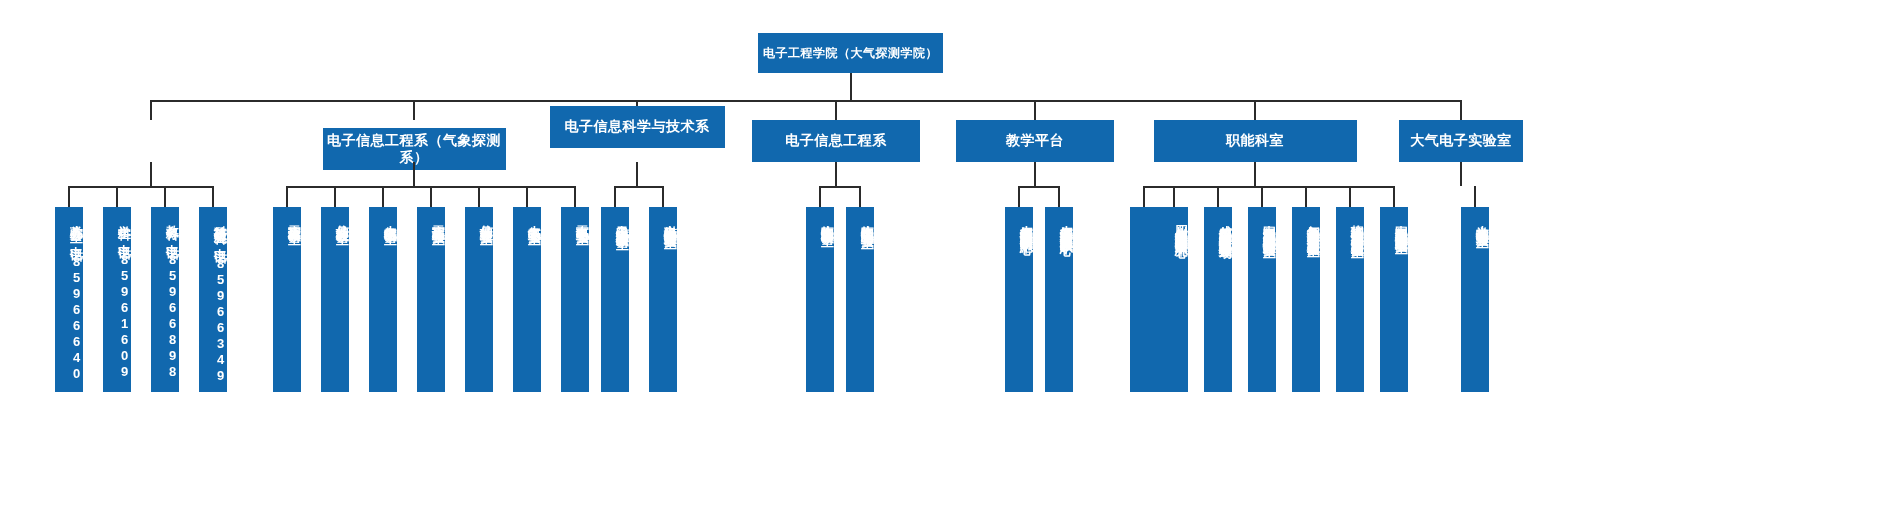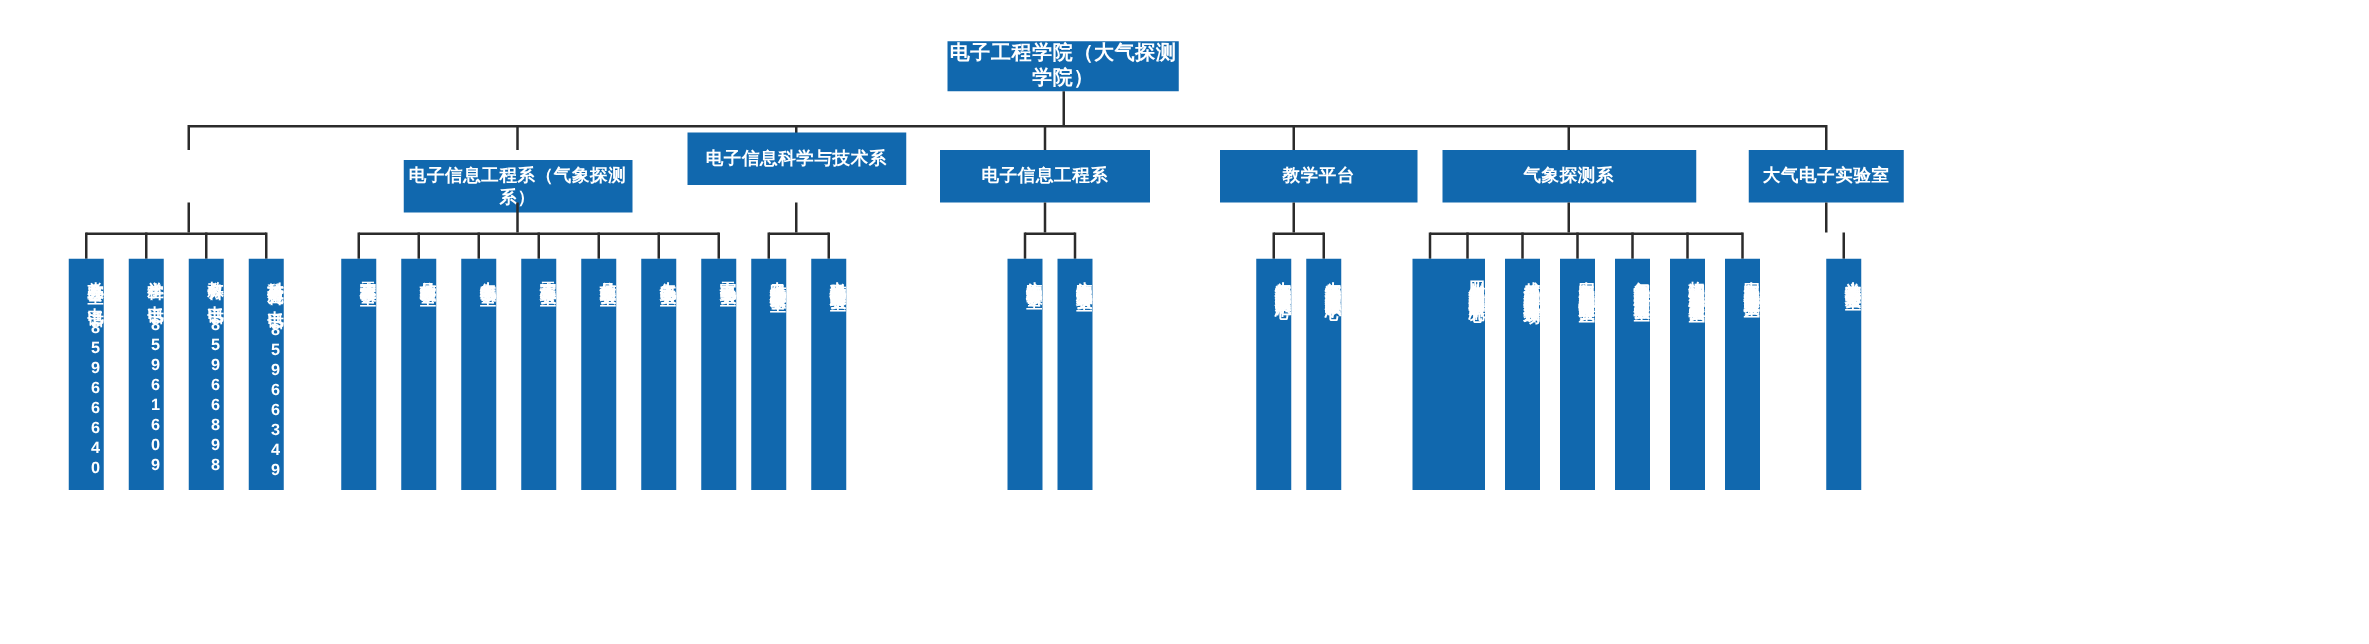--- a/index.html
+++ b/index.html
@@ -16,21 +16,21 @@
     background: #1168ae;
     color: #ffffff;
     font-weight: bold;
     display: flex;
     align-items: center;
     justify-content: center;
     text-align: center;
     line-height: 1.25;
     letter-spacing: 0.5px;
   }
-  .node.root { font-size: 16px; }
+  .node.root { font-size: 12px; }
   .node.level2 { font-size: 14px; }
 
   
   .node.leaf {
     writing-mode: vertical-rl;
     text-orientation: upright;
     font-size: 13px;
     line-height: 1.05;
     letter-spacing: 1px;
     align-items: flex-start;
@@ -91,29 +91,29 @@
     <div class="node leaf" style="left: 649px; top: 207px; width: 28px; height: 185px;">电磁场与微波技术实验室</div>
     <div class="connector v" style="left: 835px; top: 100px; height: 20px;"></div>
     <div class="node level2" style="left: 752px; top: 120px; width: 168px; height: 42px;">电子信息工程系</div>
     <div class="connector v" style="left: 835px; top: 162px; height: 24px;"></div>
     <div class="connector h" style="left: 820px; top: 186px; width: 40px;"></div>
     <div class="connector v" style="left: 819px; top: 186px; height: 21px;"></div>
     <div class="node leaf" style="left: 806px; top: 207px; width: 28px; height: 185px;">生物医学工程教研室</div>
     <div class="connector v" style="left: 859px; top: 186px; height: 21px;"></div>
     <div class="node leaf" style="left: 846px; top: 207px; width: 28px; height: 185px;">生物医学电子工程实验室</div>
     <div class="connector v" style="left: 1034px; top: 100px; height: 20px;"></div>
-    <div class="node level2" style="left: 976px; top: 120px; width: 158px; height: 42px;">教学平台</div>
+    <div class="node level2" style="left: 956px; top: 120px; width: 158px; height: 42px;">教学平台</div>
     <div class="connector v" style="left: 1034px; top: 162px; height: 24px;"></div>
     <div class="connector h" style="left: 1019px; top: 186px; width: 40px;"></div>
     <div class="connector v" style="left: 1018px; top: 186px; height: 21px;"></div>
     <div class="node leaf" style="left: 1005px; top: 207px; width: 28px; height: 185px;">大气探测技术国家级实验教学示范中心</div>
     <div class="connector v" style="left: 1058px; top: 186px; height: 21px;"></div>
     <div class="node leaf" style="left: 1045px; top: 207px; width: 28px; height: 185px;">大气探测技术省级虚拟仿真实验教学中心</div>
     <div class="connector v" style="left: 1254px; top: 100px; height: 20px;"></div>
-    <div class="node level2" style="left: 1153.5px; top: 120px; width: 203px; height: 42px;">气象探测系</div>
+    <div class="node level2" style="left: 1153.5px; top: 120px; width: 203px; height: 42px;">职能科室</div>
     <div class="connector v" style="left: 1254px; top: 162px; height: 24px;"></div>
     <div class="connector h" style="left: 1144px; top: 186px; width: 250px;"></div>
     <div class="connector v" style="left: 1143px; top: 186px; height: 21px;"></div>
     <div class="connector v" style="left: 1173px; top: 186px; height: 21px;"></div>
     <div class="node leaf" style="left: 1130px; top: 207px; width: 58px; height: 185px;">四川省气象探测技术及装备工程技术研究中心</div>
     <div class="connector v" style="left: 1217px; top: 186px; height: 21px;"></div>
     <div class="node leaf" style="left: 1204px; top: 207px; width: 28px; height: 185px;">成都信息工程大学国家综合气象观测专项试验外场</div>
     <div class="connector v" style="left: 1261px; top: 186px; height: 21px;"></div>
     <div class="node leaf" style="left: 1248px; top: 207px; width: 28px; height: 185px;">中国气象局雷达气象中心雷达探测技术实验室</div>
     <div class="connector v" style="left: 1305px; top: 186px; height: 21px;"></div>

